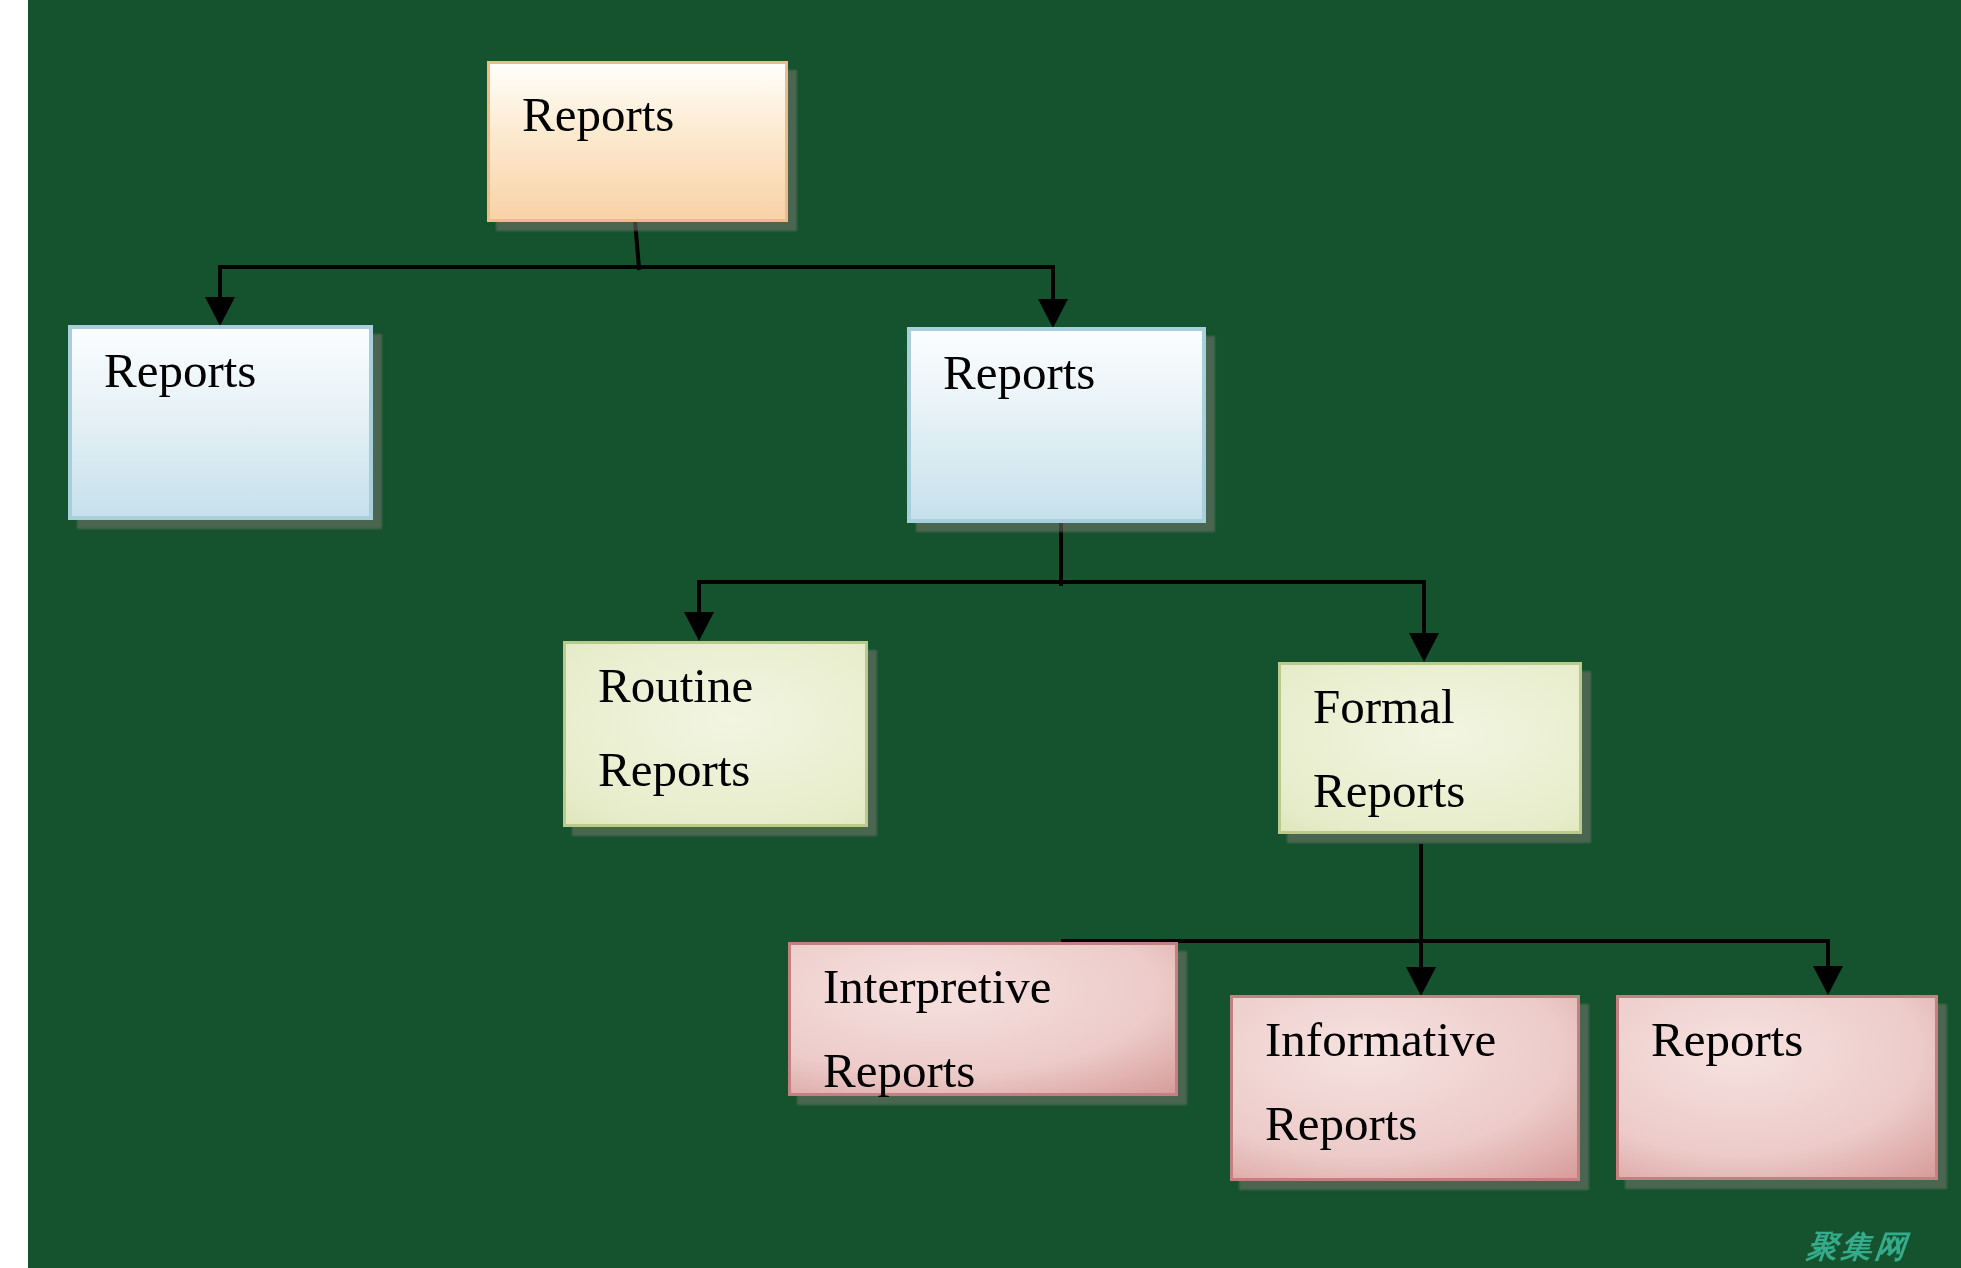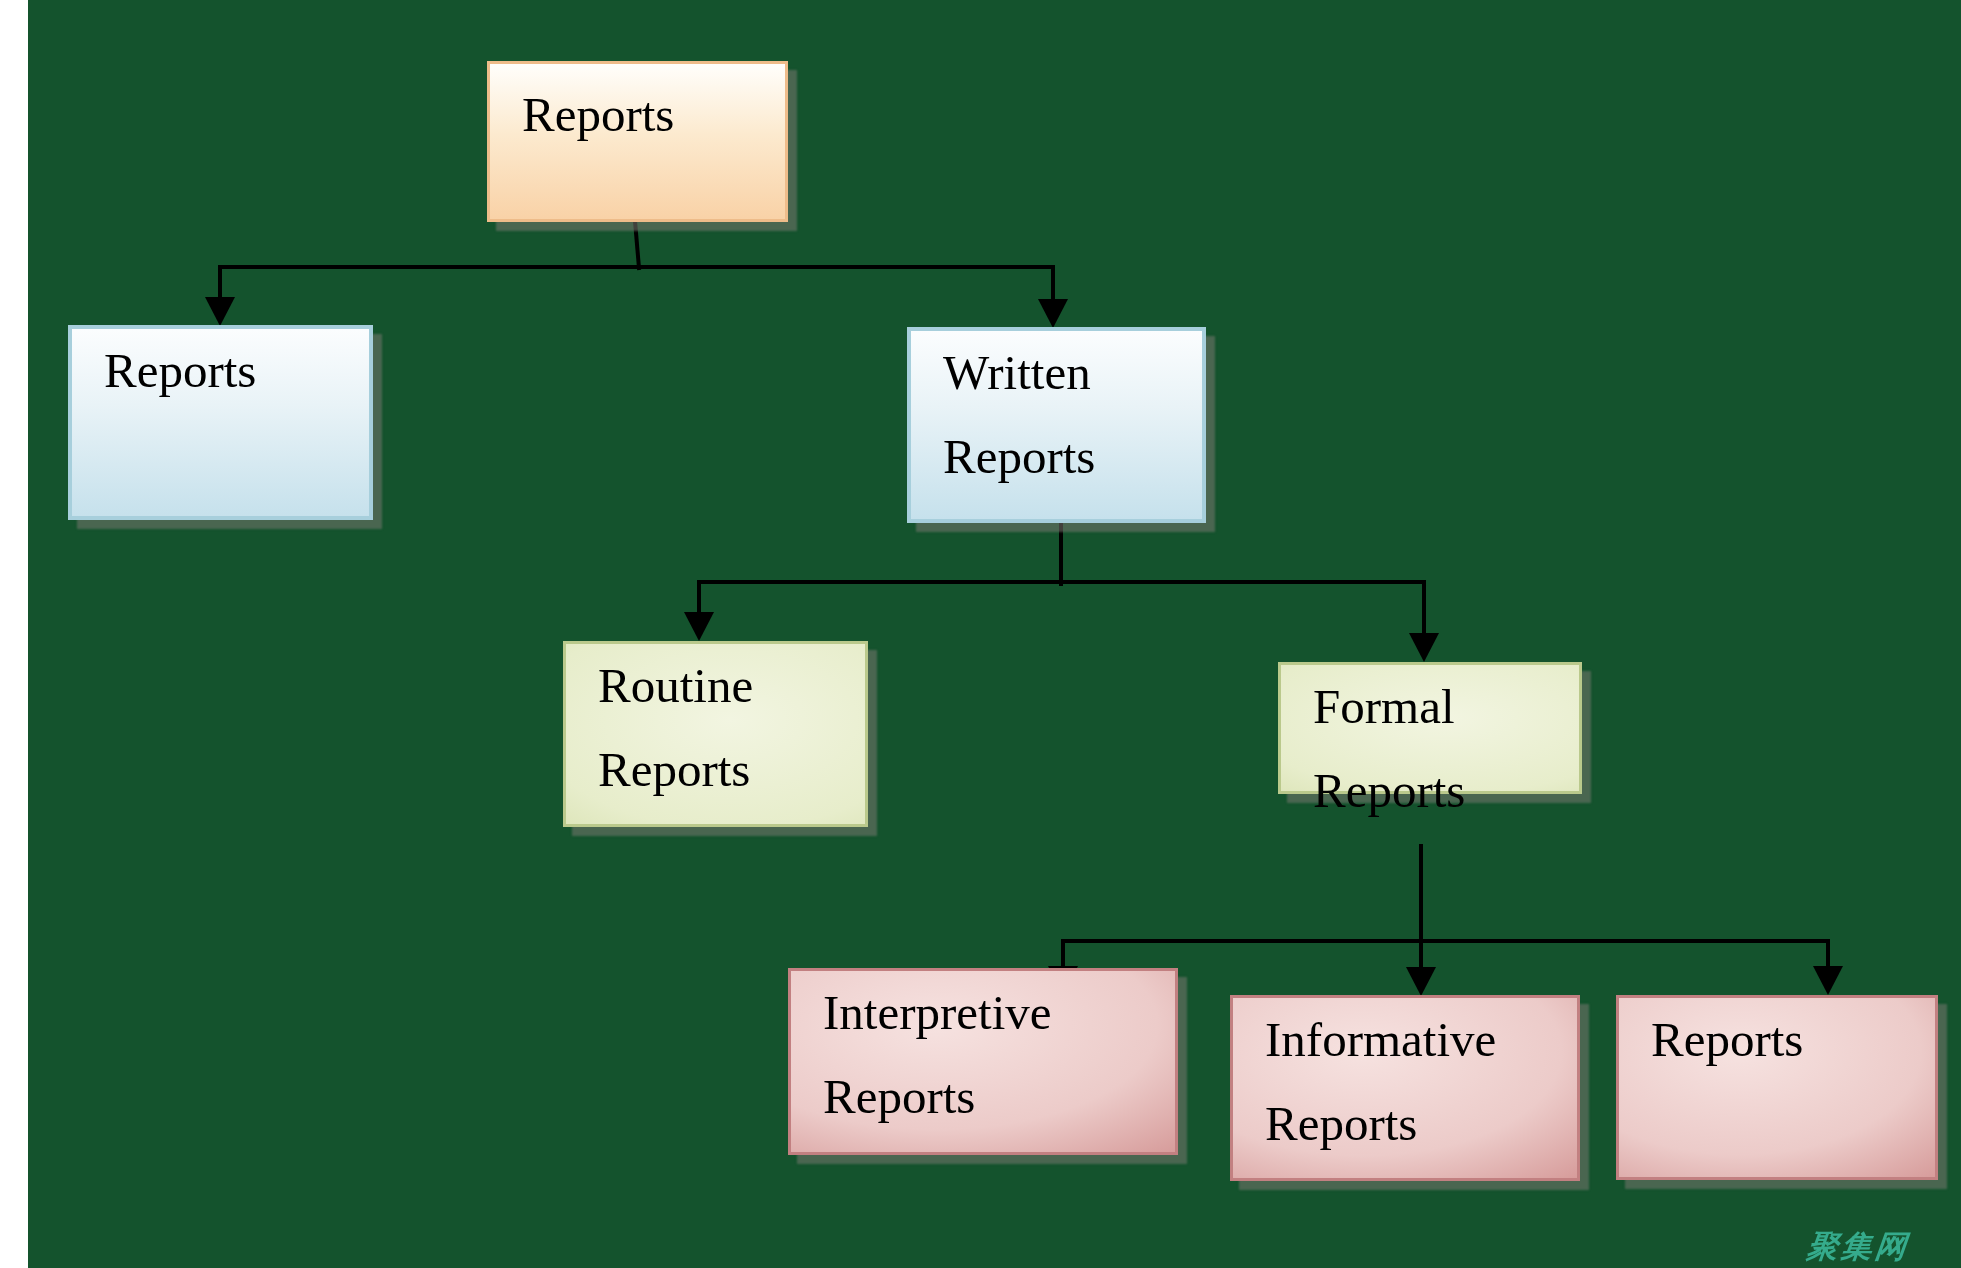--- a/index.html
+++ b/index.html
@@ -92,35 +92,34 @@
 
   <div class="node node--orange node--single" style="left:459px;top:61px;width:301px;height:161px;">
     <span class="line">Reports</span>
   </div>
 
   <div class="node node--blue" style="left:40px;top:325px;width:305px;height:195px;">
     <span class="line">Reports</span>
   </div>
 
   <div class="node node--blue" style="left:879px;top:327px;width:299px;height:196px;">
-    <span class="line">Written</span>
     <span class="line">Reports</span>
   </div>
 
   <div class="node node--green" style="left:535px;top:641px;width:305px;height:186px;">
     <span class="line">Routine</span>
     <span class="line">Reports</span>
   </div>
 
-  <div class="node node--green" style="left:1250px;top:662px;width:304px;height:132px;">
+  <div class="node node--green" style="left:1250px;top:662px;width:304px;height:172px;">
     <span class="line">Formal</span>
     <span class="line">Reports</span>
   </div>
 
-  <div class="node node--pink" style="left:760px;top:968px;width:390px;height:187px;">
+  <div class="node node--pink" style="left:760px;top:942px;width:390px;height:154px;">
     <span class="line">Interpretive</span>
     <span class="line">Reports</span>
   </div>
 
   <div class="node node--pink" style="left:1202px;top:995px;width:350px;height:186px;">
     <span class="line">Informative</span>
     <span class="line">Reports</span>
   </div>
 
   <div class="node node--pink" style="left:1588px;top:995px;width:322px;height:185px;">

